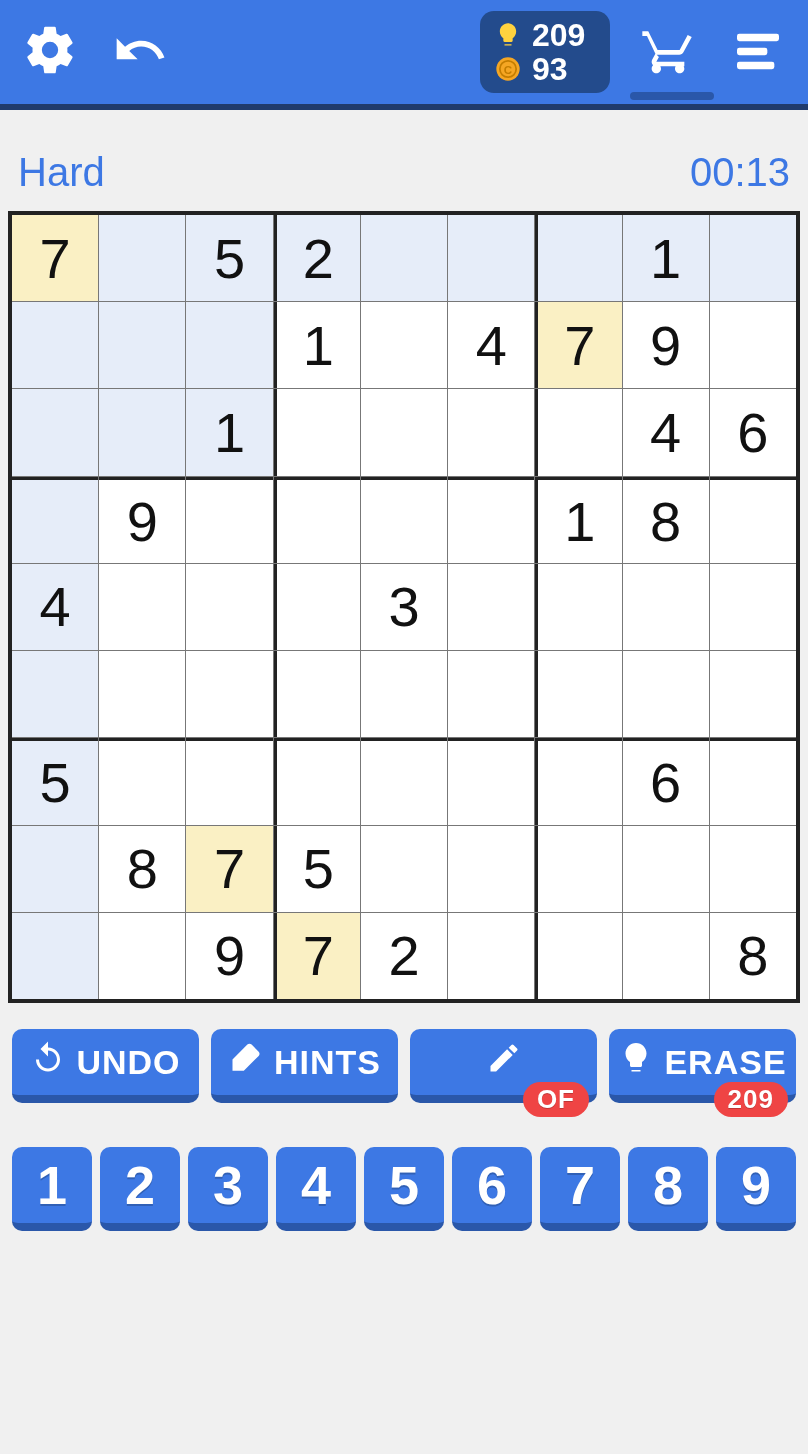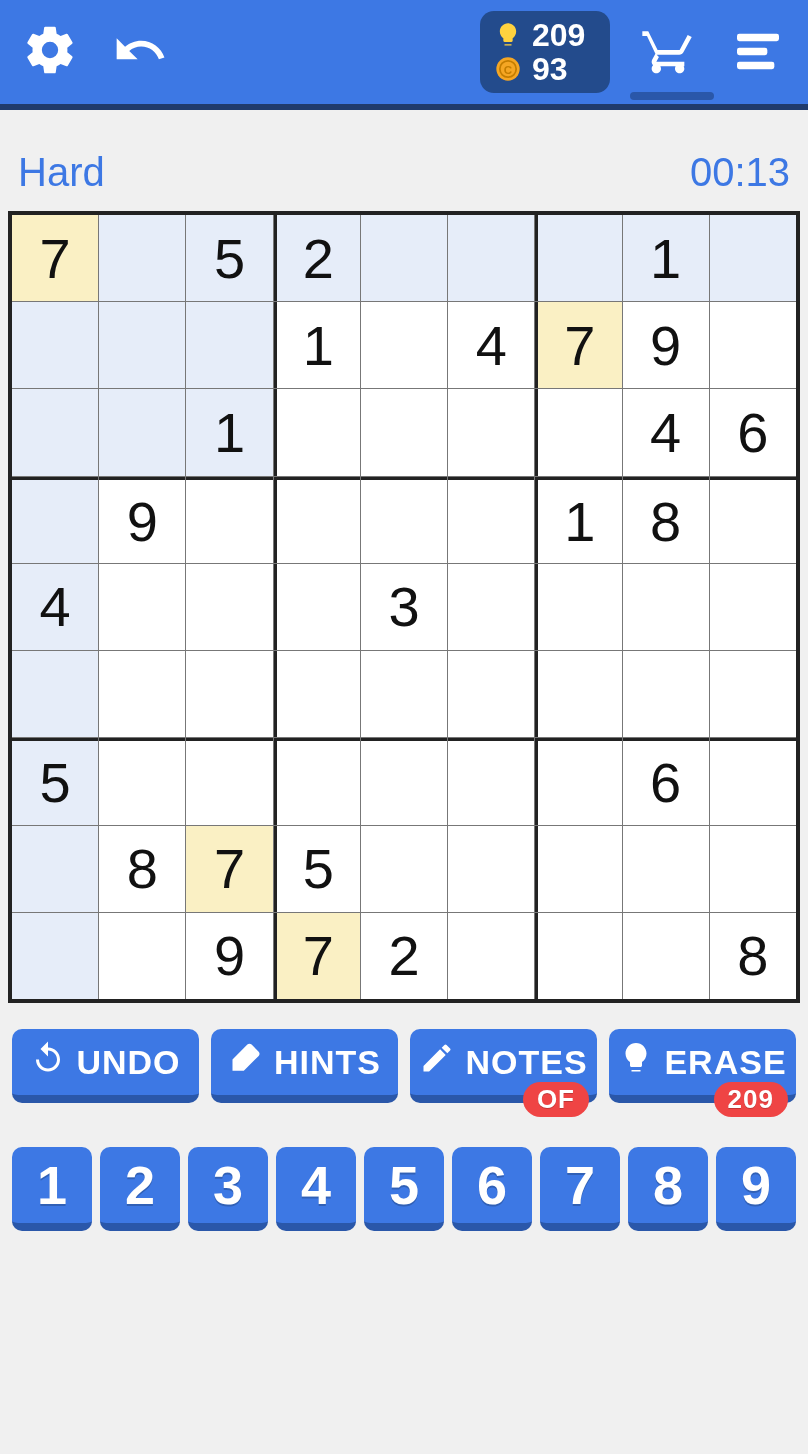--- a/index.html
+++ b/index.html
@@ -267,21 +267,20 @@
   <div class="act-btn">
     <span><svg viewBox="0 0 24 24" fill="#fff">
           <path d="M16.24 3.56l4.2 4.2c.78.78.78 2.05 0 2.83l-9.9 9.9H3v-7.54l9.9-9.9c.78-.78 2.05-.78 2.83 0z"></path>
         </svg></span>
     <span>HINTS</span>
   </div>
   <div class="act-btn">
     <span><svg viewBox="0 0 24 24" fill="#fff">
           <path d="M3 17.25V21h3.75L17.81 9.94l-3.75-3.75L3 17.25zM20.71 7.04c.39-.39.39-1.02 0-1.41l-2.34-2.34a1 1 0 0 0-1.41 0l-1.83 1.83 3.75 3.75 1.83-1.83z"></path>
         </svg></span>
-    <span>NOTES</span>
     <div class="badge">OF</div>
   </div>
   <div class="act-btn">
     <span><svg viewBox="0 0 24 24" fill="#fff">
           <path d="M9 21h6v-1H9v1zm3-19C8.14 2 5 5.14 5 9c0 2.38 1.19 4.47 3 5.74V17c0 .55.45 1 1 1h6c.55 0 1-.45 1-1v-2.26c1.81-1.27 3-3.36 3-5.74 0-3.86-3.14-7-7-7z"></path>
         </svg></span>
     <span>ERASE</span>
     <div class="badge">209</div>
   </div>
 </div>

